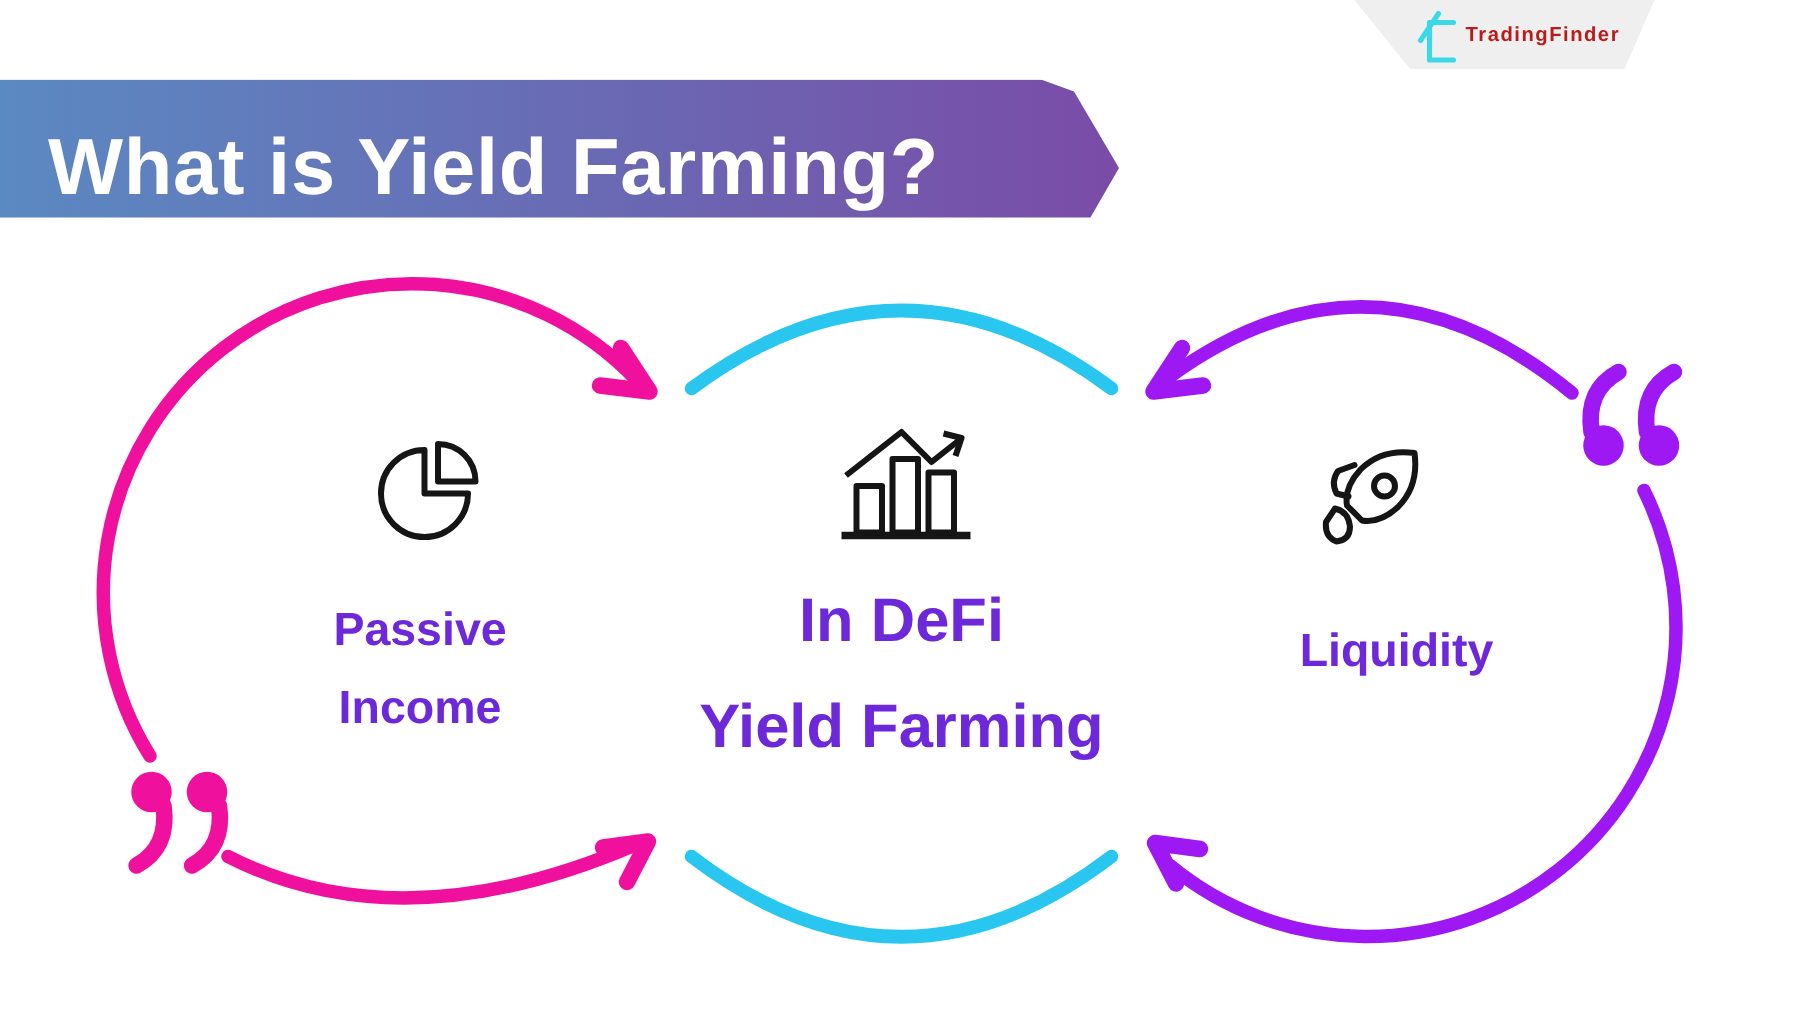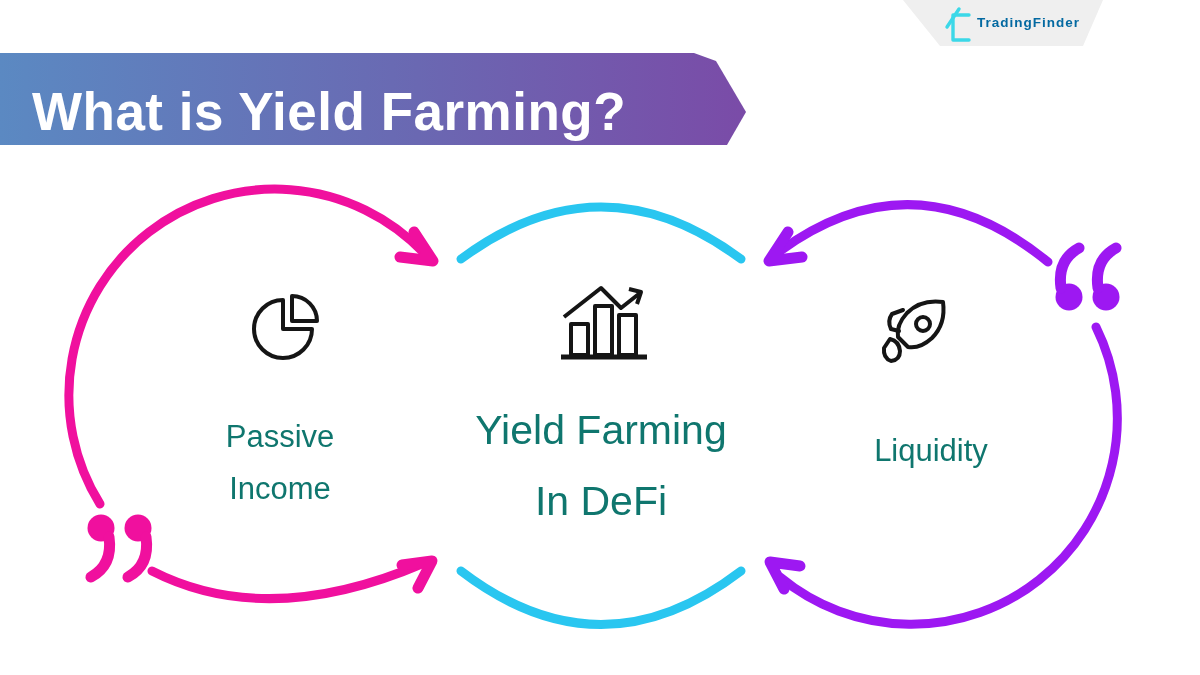--- a/index.html
+++ b/index.html
@@ -10,38 +10,38 @@
   }
   
   .brand-badge{
     position:absolute;left:903px;top:0;width:200px;height:46px;
     background:#efefef;
     clip-path:polygon(0 0,200px 0,180px 46px,37px 46px);
   }
   .brand-badge svg{position:absolute;left:0;top:0;}
   .brand-name{
     position:absolute;left:74px;top:0;height:56px;line-height:46px;
-    font-size:13.5px;font-weight:600;color:#0369a1;letter-spacing:1px;
+    font-size:13.5px;font-weight:600;color:#b91c1c;letter-spacing:1px;
   }
   
   .title-ribbon{
     position:absolute;left:0;top:53px;width:760px;height:92px;
     background:linear-gradient(90deg,#5b89c2 0%,#6a68b2 55%,#7b4aa7 100%);
     clip-path:polygon(0 0,694px 0,716px 8px,746px 59px,716px 111px,694px 119px,0 119px);
   }
   .title-ribbon h1{
     margin:0;padding:0 0 0 32px;height:119px;line-height:117px;
     font-size:53px;font-weight:700;color:#ffffff;letter-spacing:.5px;
     white-space:nowrap;
   }
   
   .diagram{position:absolute;left:0;top:0;width:1200px;height:675px;}
   
   .node-label{
-    position:absolute;text-align:center;color:#0f766e;font-weight:400;margin-top:17px;
+    position:absolute;text-align:center;color:#6d28d9;font-weight:700;
   }
   .node-label span{display:block;}
   .label-left {left:158px;top:394px;width:244px;font-size:31px;line-height:52px;}
   .label-center{left:438px;top:378px;width:326px;font-size:41px;line-height:71px;}
   .label-right{left:809px;top:408px;width:244px;font-size:31px;line-height:52px;}
 </style>
 </head>
 <body>
 
 <div class="brand-badge">
@@ -112,19 +112,19 @@
     <path d="M 890 339 Q 899 341 900 351 Q 900 360 891 361 Q 883 358 884 348 Z"></path>
   </g>
 </svg>
 
 <div class="node-label label-left">
   <span>Passive</span>
   <span>Income</span>
 </div>
 
 <div class="node-label label-center">
+  <span>In DeFi</span>
   <span>Yield Farming</span>
-  <span>In DeFi</span>
 </div>
 
 <div class="node-label label-right">
   <span>Liquidity</span>
 </div>
 
 </body></html>

